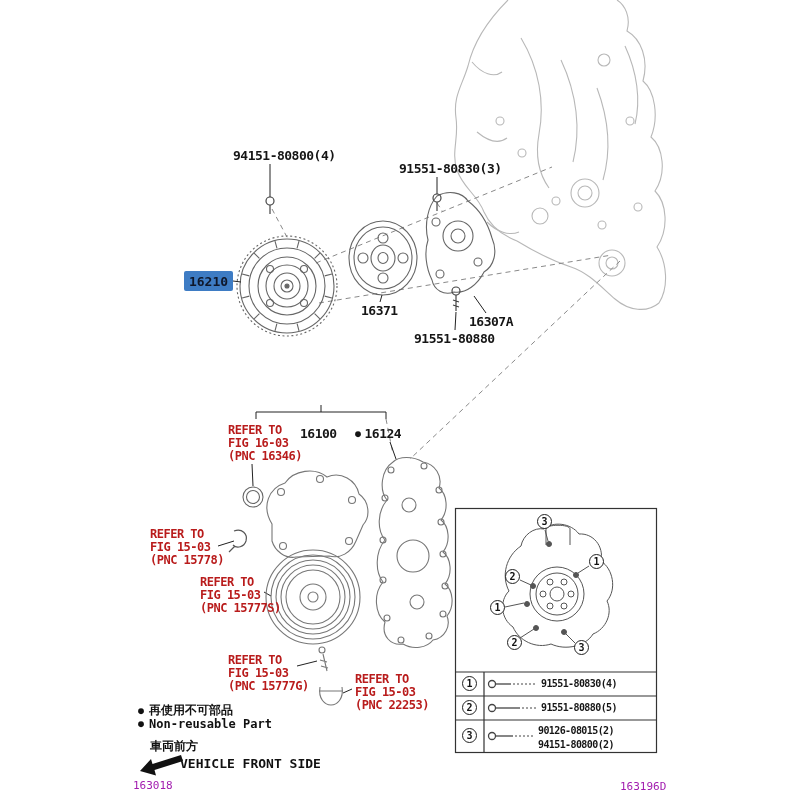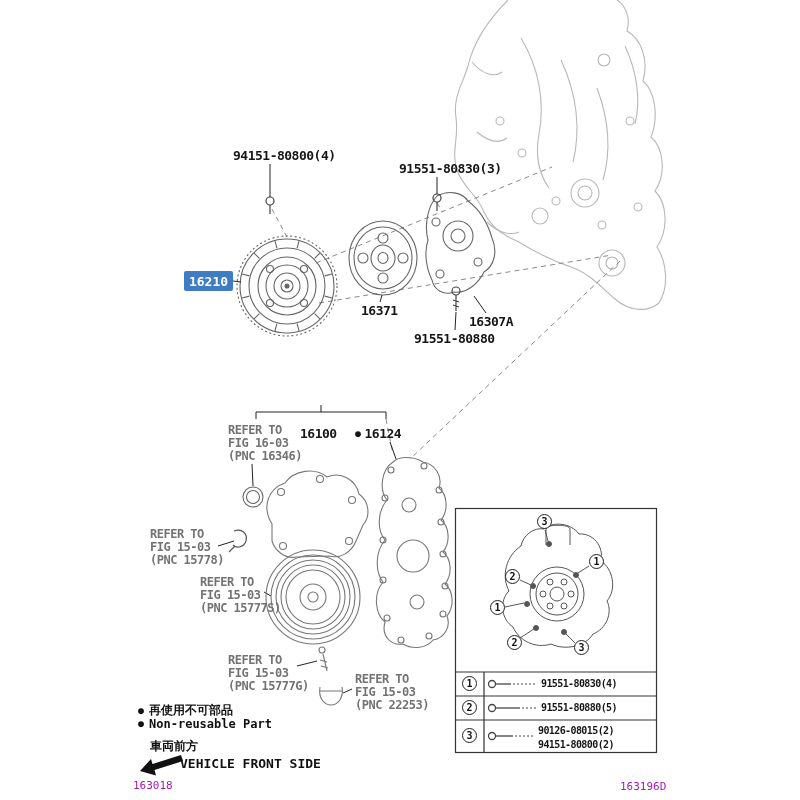--- a/index.html
+++ b/index.html
@@ -5,21 +5,21 @@
   * { margin:0; padding:0; box-sizing:border-box; }
   html,body { width:800px; height:800px; background:#fff; }
   body { font-family:"DejaVu Sans Mono","Liberation Mono",monospace; position:relative; overflow:hidden; }
   .canvas { position:absolute; left:0; top:0; width:672px; height:800px; background:#fff; }
   svg.art { position:absolute; left:0; top:0; z-index:1; }
   .lbl { position:absolute; z-index:2; font-weight:bold; font-size:13px; color:#151515; white-space:nowrap; letter-spacing:-0.5px; }
   .hl-box { position:absolute; z-index:3; left:184px; top:271px; width:49px; height:20px;
             display:flex; align-items:center; justify-content:center;
             font-weight:bold; font-size:13px; border-radius:2px; cursor:pointer; }
   .refer { position:absolute; z-index:2; font-weight:bold; font-size:12px; line-height:13px;
-           color:#737373; white-space:nowrap; letter-spacing:-0.5px; }
+           color:#b91c1c; white-space:nowrap; letter-spacing:-0.5px; }
   .legendline { position:absolute; z-index:2; font-size:12px; font-weight:bold; color:#111;
                 display:flex; align-items:center; gap:5px; white-space:nowrap; }
   .bullet { font-size:10px; line-height:10px; }
   .code { position:absolute; z-index:2; font-size:11px; font-weight:normal; color:#a21caf; }
   .callout { position:absolute; z-index:3; width:15px; height:15px; border:1px solid #222; border-radius:50%;
              background:#fff; color:#111; font-size:10px; font-weight:bold;
              display:flex; align-items:center; justify-content:center; }
   .tbl-part { position:absolute; z-index:3; font-size:10px; font-weight:bold; color:#151515; letter-spacing:-0.6px; white-space:nowrap; }
   .small-lbl { font-size:11px; }
 </style>
@@ -206,21 +206,21 @@
       <circle cx="492" cy="736" r="3.5"></circle>
         <path d="M496,736 L513,736"></path>
       <path d="M513,684 L537,684 M522,708 L537,708 M515,736 L535,736" stroke-dasharray="2,2" stroke-width="1"></path>
     </g>
 
     <polygon fill="#111" points="140,771 151,759 152.5,764 181,755 183,761 154.5,770 156,775.5"></polygon>
   </svg>
 
   <div class="lbl" style="left:233px; top:148px;">94151-80800(4)</div>
   <div class="lbl" style="left:399px; top:161px;">91551-80830(3)</div>
-  <div class="hl-box" style="background: rgb(62, 124, 196); color: #ffffff;">16210</div>
+  <div class="hl-box" style="background: rgb(62, 124, 196); color: #0f172a;">16210</div>
   <div class="lbl" style="left:361px; top:303px;">16371</div>
   <div class="lbl" style="left:469px; top:314px;">16307A</div>
   <div class="lbl" style="left:414px; top:331px;">91551-80880</div>
   <div class="lbl" style="left:300px; top:390px;margin-top:36px;">16100</div>
   <div class="lbl" style="left:355px; top:426px; display:flex; align-items:center; gap:4px;">
     <span class="bullet">●</span>
     <span>16124</span>
   </div>
 
   <div class="refer" style="left:228px; top:424px;">

